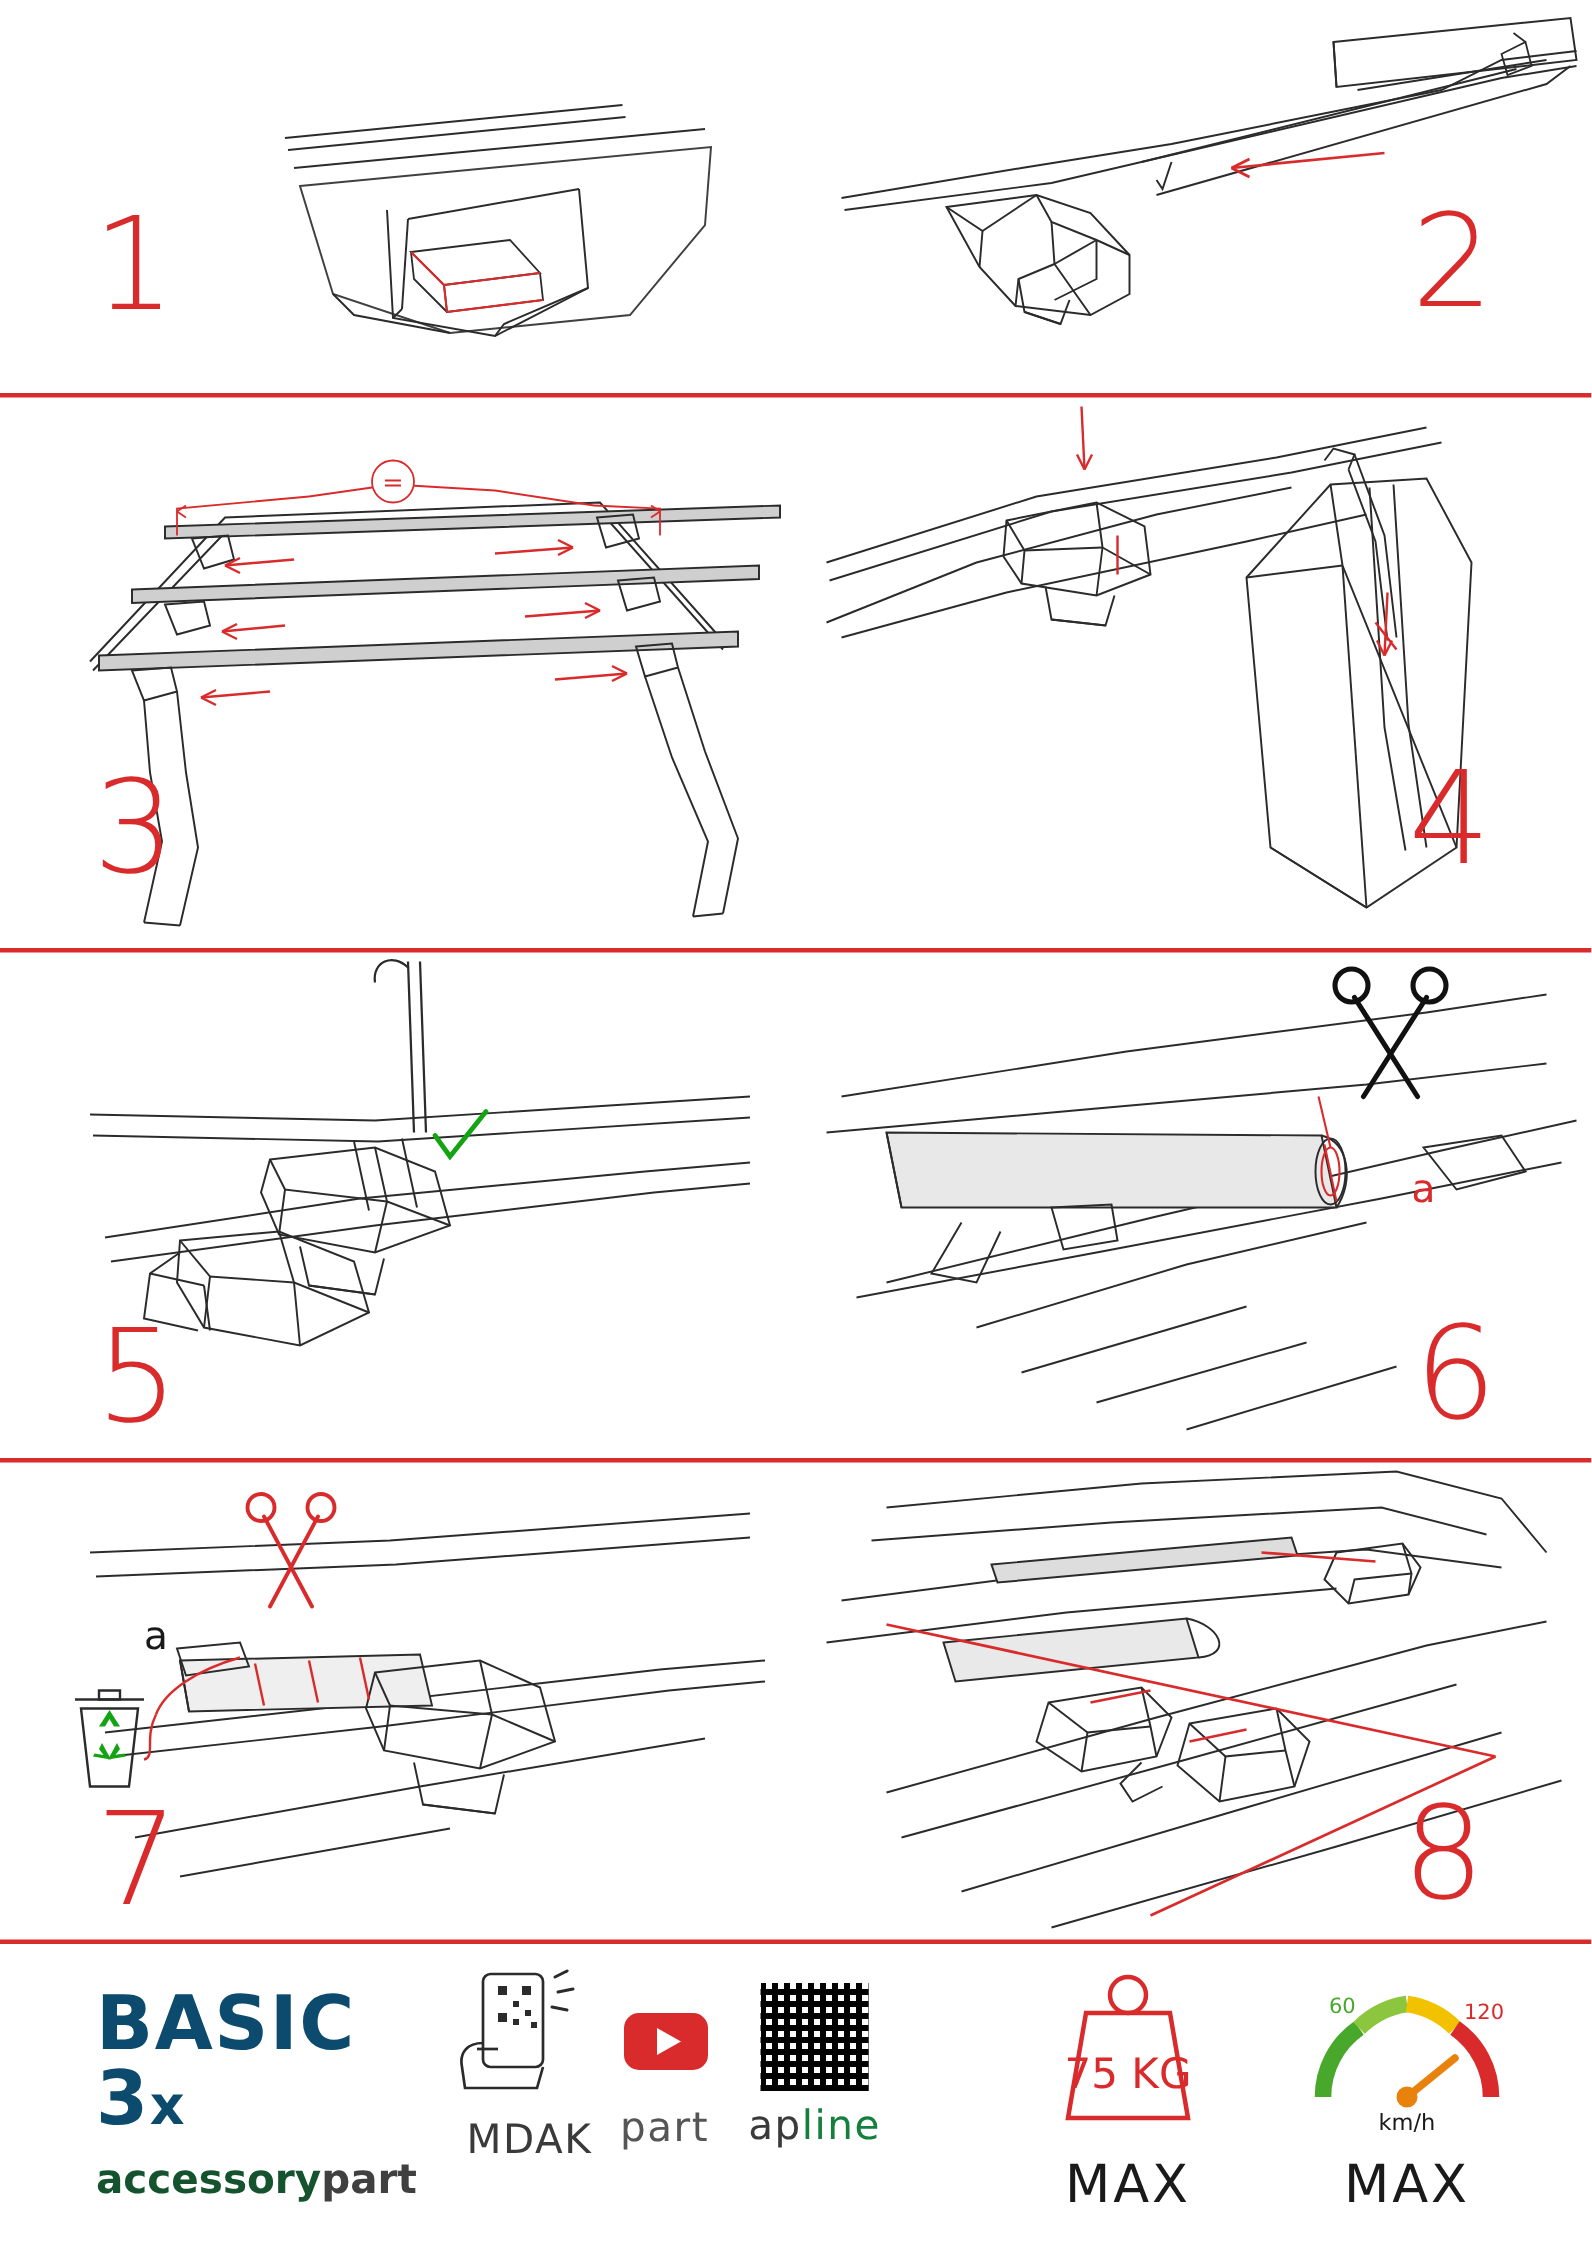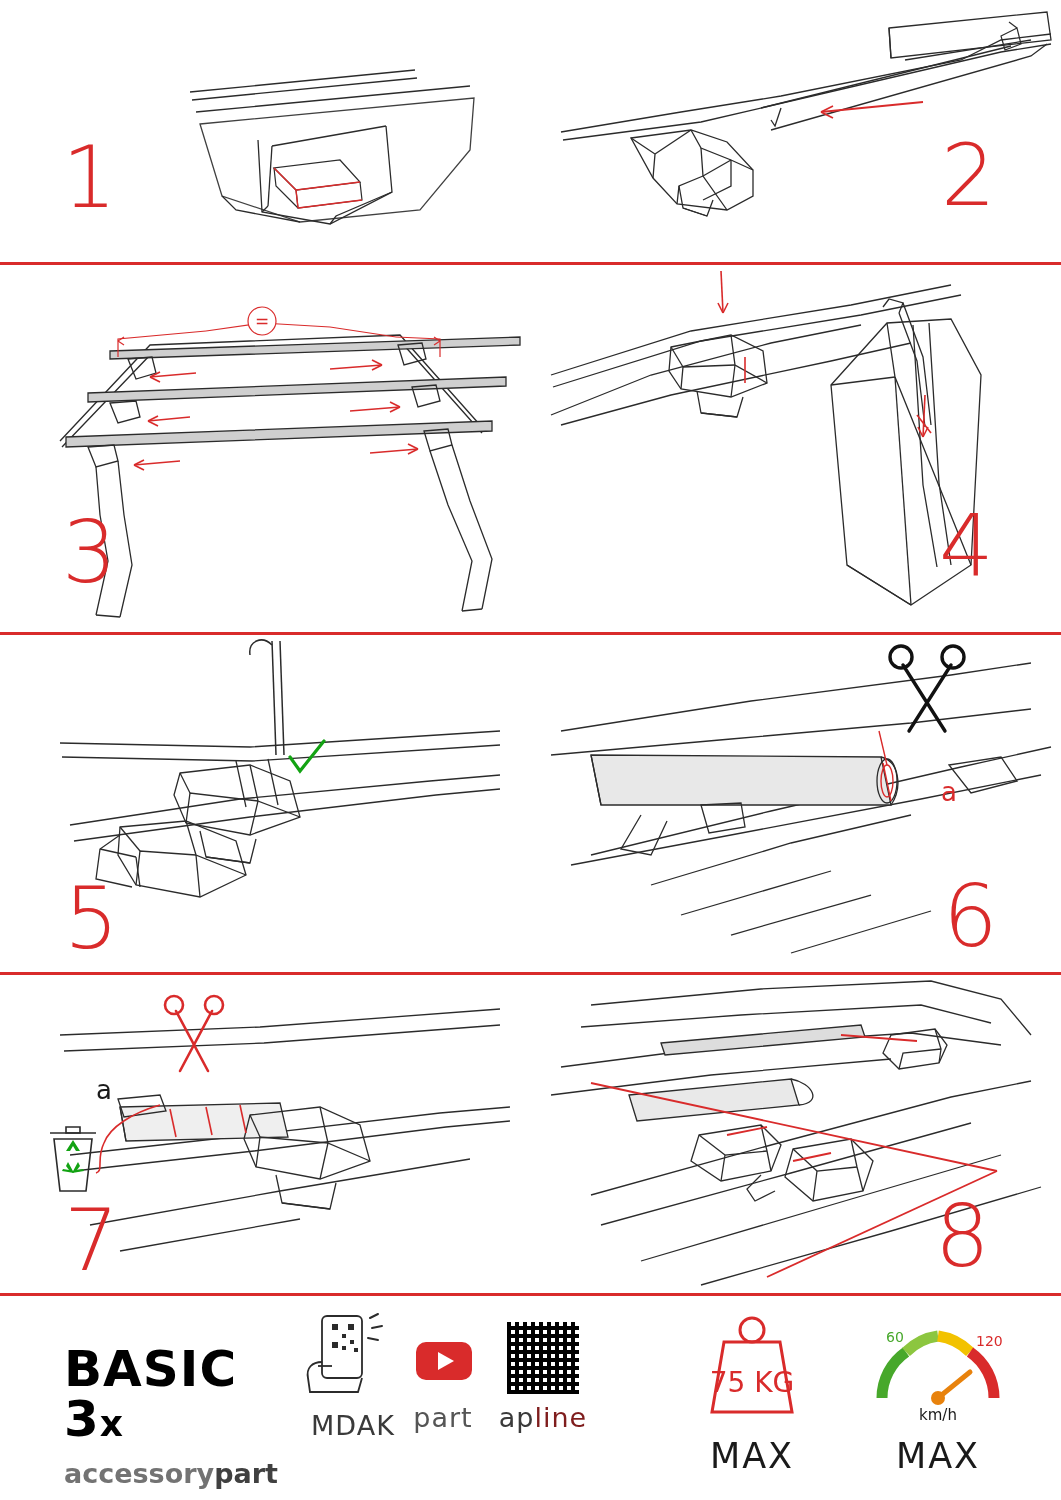--- a/index.html
+++ b/index.html
@@ -67,52 +67,51 @@
   .brandblock {
     position: absolute;
     left: 64px;
     top: 28px;
     width: 230px;
   }
   .brand-basic {
     font-family: "DejaVu Sans", sans-serif;
     font-weight: bold;
     font-size: 50px;
-    color: #000000;
+    color: #0c4a6e;
     letter-spacing: 1px;
     line-height: 1;
-    margin-top: 20px;
   }
   .brand-basic .x {
     font-size: 36px;
   }
   .brand-accessory {
     margin-top: 16px;
     font-family: "DejaVu Sans", sans-serif;
     font-weight: bold;
     font-size: 27px;
     letter-spacing: 0px;
     line-height: 1;
   }
-  .brand-accessory .a { color: #737373; }
+  .brand-accessory .a { color: #14532d; }
   .brand-accessory .b { color: #404040; }
 
   .logo-item {
     position: absolute;
     text-align: center;
   }
   .logo-caption {
     font-family: "DejaVu Sans", sans-serif;
     font-size: 27px;
     color: #555;
     letter-spacing: 1px;
     margin-top: 8px;
     white-space: nowrap;
   }
-  .logo-caption .red { color: #7f1d1d; }
+  .logo-caption .red { color: #15803d; }
   .logo-caption .dark { color: #3a3a3a; }
 
   .qr {
     width: 72px;
     height: 72px;
     background:
       repeating-linear-gradient(90deg,#000 0 4px, #fff 4px 8px),
       repeating-linear-gradient(0deg,#000 0 4px, #fff 4px 8px);
     background-blend-mode: multiply;
   }

